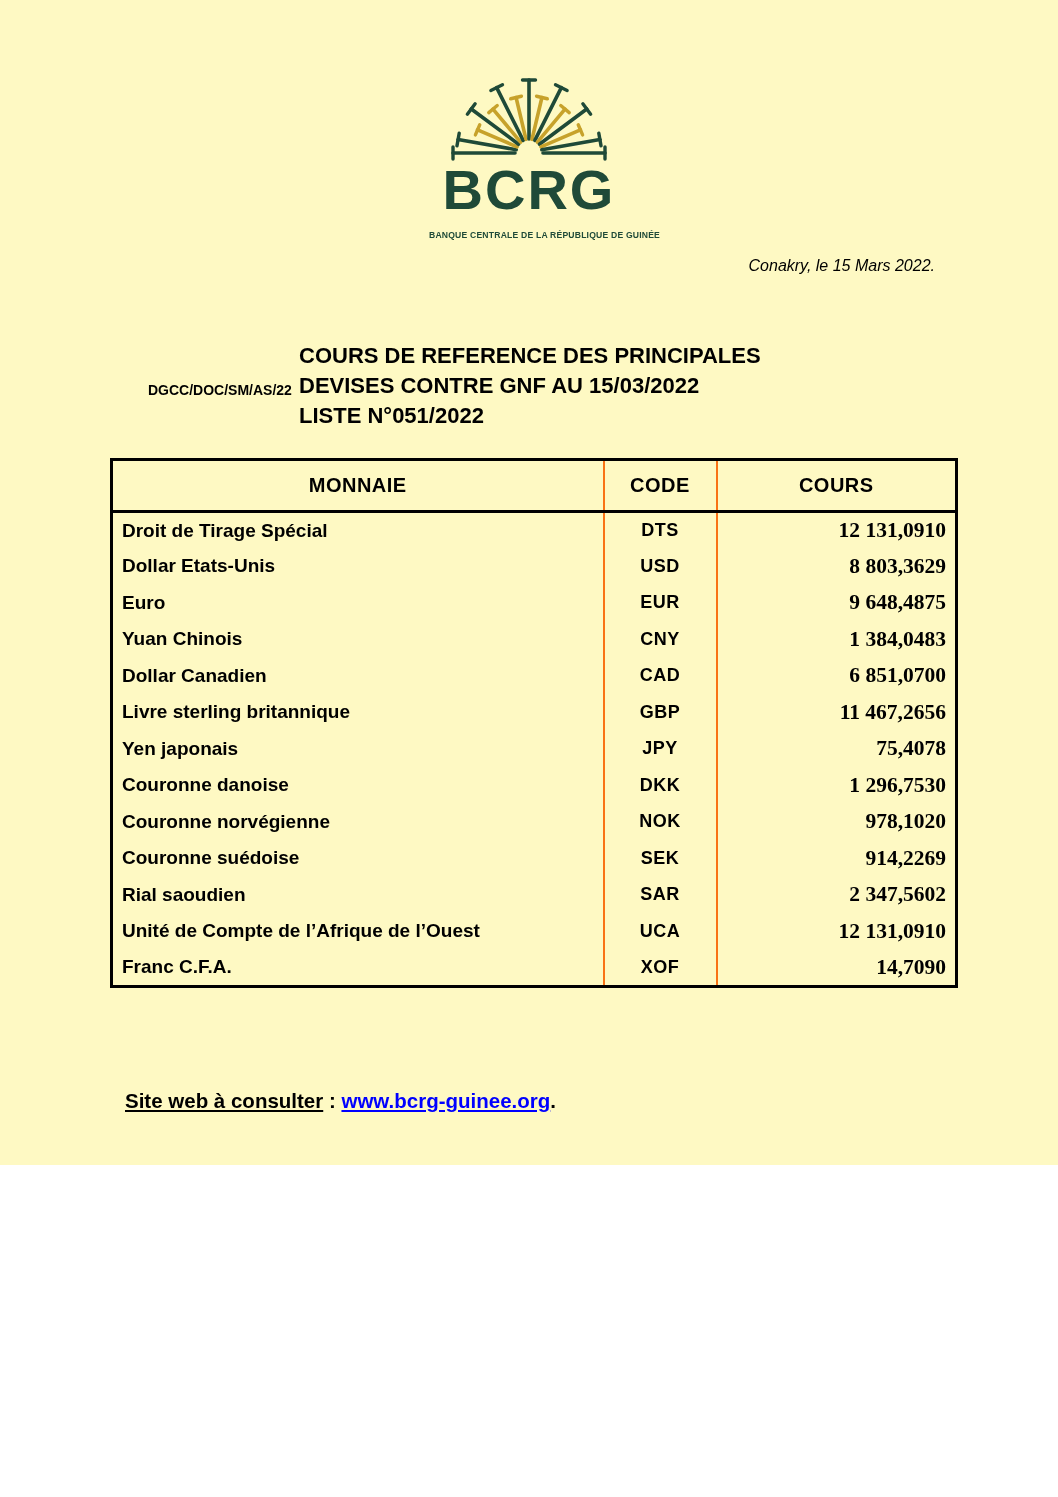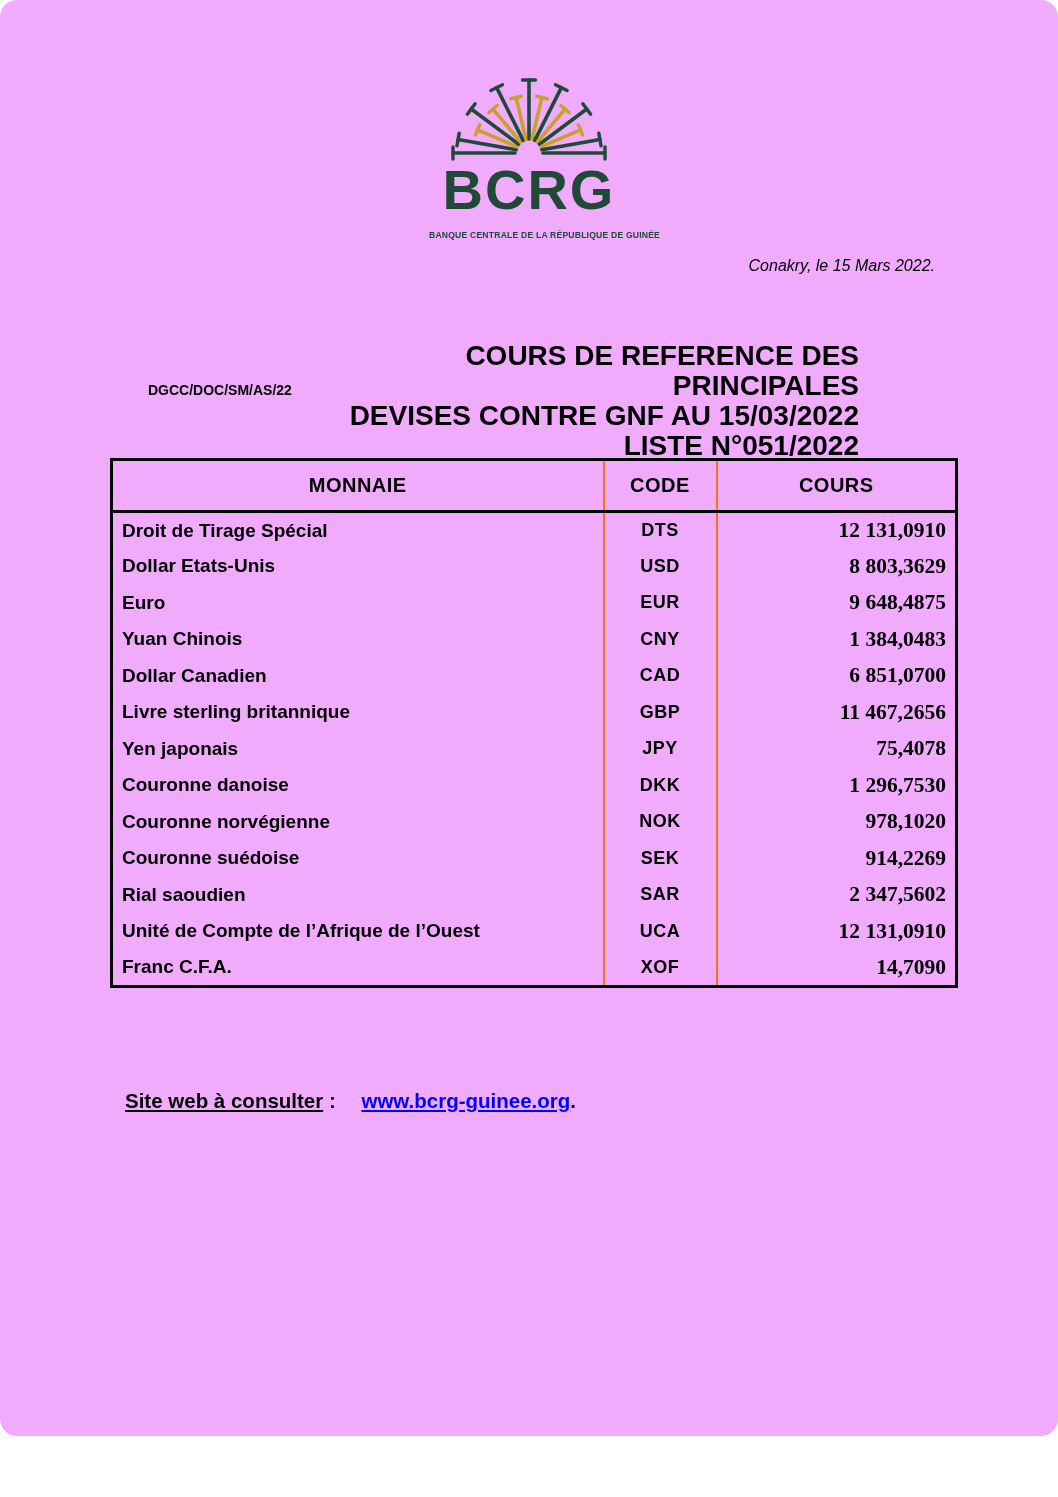--- a/index.html
+++ b/index.html
@@ -1,52 +1,52 @@
 <!DOCTYPE html>
 <html><head>
 <meta charset="utf-8">
 <style>
   html,body { margin:0; padding:0; background:#ffffff; }
   .page {
-    position:relative; width:1058px; height:1436px; background:#f0abfc;
-    font-family:"Liberation Sans", sans-serif; color:#000; overflow:hidden;border-radius:17px;
+    position:relative; width:1058px; height:1165px; background:#fef9c3;
+    font-family:"Liberation Sans", sans-serif; color:#000; overflow:hidden;
   }
 
   
   .logo { position:absolute; left:429px; top:66px; width:200px; text-align:center; }
   .logo svg { display:block; margin:0 auto; }
   .logo-word { font-size:56px; font-weight:bold; letter-spacing:2px; line-height:52px; margin-top:2px; }
   .logo-tag  { font-size:8.6px; font-weight:bold; letter-spacing:0.2px; white-space:nowrap; margin-top:14px; }
 
   
   .date-line { position:absolute; top:257px; right:123px; font-size:16px; font-style:italic; }
 
   
   .ref   { position:absolute; left:148px; top:382px; font-size:14px; font-weight:bold; }
-  .title { position:absolute; left:299px; top:341px; width:560px; text-align:right;
-           font-size:28px; font-weight:bold; line-height:30px; }
+  .title { position:absolute; left:299px; top:341px; width:560px; text-align:left;
+           font-size:22px; font-weight:bold; line-height:30px; }
 
   
   table.rates { position:absolute; left:110px; top:458px; width:845px;
                 border-collapse:collapse; table-layout:fixed;
                 border:3px solid #000; }
   .rates th, .rates td { vertical-align:middle; overflow:hidden; }
   .rates th + th, .rates td + td { border-left:2px solid #f97316; }
   .rates thead th { border-bottom:3px solid #000; height:47px;
                     font-size:20px; font-weight:bold; letter-spacing:0.5px; text-align:center; }
   .rates tbody tr { height:36.5px; }
   td.c-name { padding-left:9px; font-size:19px; font-weight:bold; }
   td.c-code { text-align:center; font-size:18px; font-weight:bold; letter-spacing:0.5px; }
   td.c-rate { text-align:right; padding-right:9px; font-weight:bold;
               font-family:Liberation Serif, serif; font-size:21.5px; }
 
   
   .footer { position:absolute; left:125px; top:1089px; font-size:20.5px; font-weight:bold; }
   .footer .u { text-decoration:underline;text-align:center; }
-  .footer a { text-decoration:underline; cursor:pointer;margin-left:20px; }
+  .footer a { text-decoration:underline; cursor:pointer; }
 </style>
 </head>
 <body>
 
 <div class="page">
 
   <div class="logo">
     <svg width="170" height="96" viewBox="0 0 170 96" id="sunburst">
         <line x1="72.1974992108413" y1="83.7425736903299" x2="14.093841783121022" y2="73.49733120798102" stroke="#1F4A38" stroke-width="3.6" stroke-linecap="round"></line>
         <line x1="15.222554937956069" y1="67.09608081340167" x2="12.965128628285974" y2="79.89858160256037" stroke="#1F4A38" stroke-width="3.4" stroke-linecap="round"></line>

